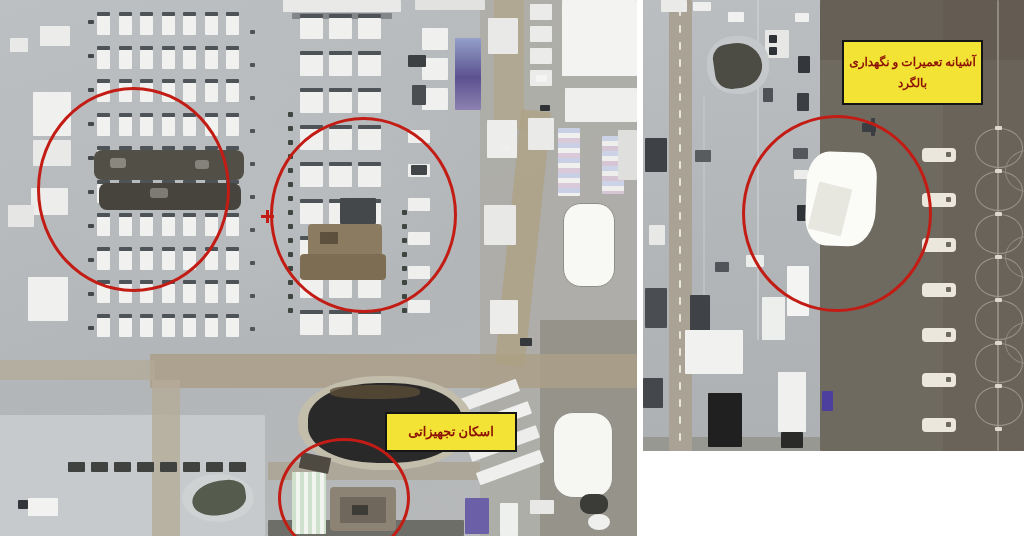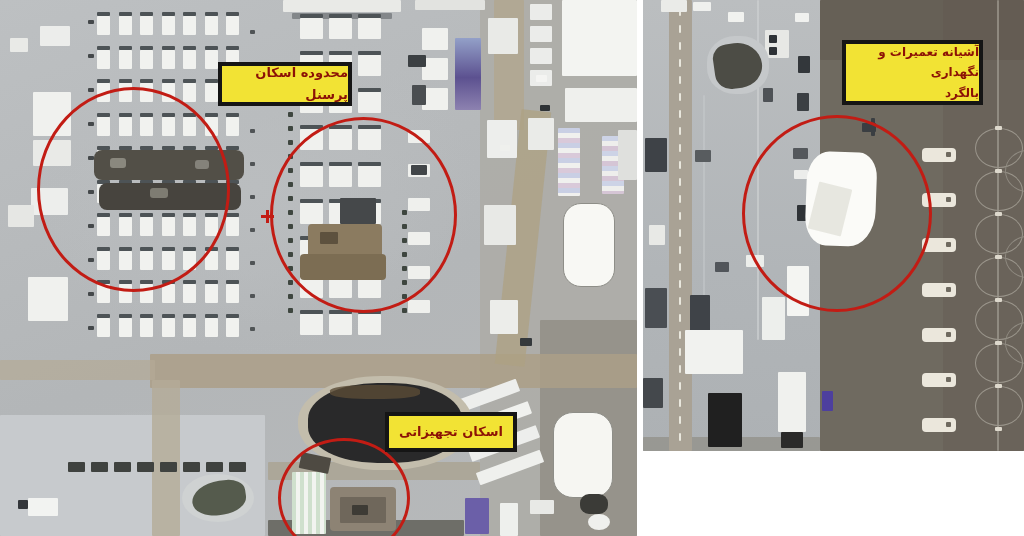--- a/index.html
+++ b/index.html
@@ -15,23 +15,23 @@
       radial-gradient(300px 220px at 40% 35%,#babdbf 0%,rgba(186,189,191,0) 75%),
       linear-gradient(160deg,#bdc0c2 0%,#b3b6b8 55%,#b7b9ba 100%);
   }
   #panel-right{
     left:643px;top:0;width:381px;height:451px;
     background:linear-gradient(180deg,#bbbec0 0%,#b1b5b8 60%,#adb1b4 100%);
   }
   .overlay{position:absolute;left:0;top:0;width:1024px;height:536px;}
   .ann-label{
     position:absolute;display:flex;align-items:center;justify-content:center;
-    font-weight:bold;direction:rtl;white-space:pre-line;
-    border:4px solid #14532d;box-sizing:border-box;line-height:1.7;
-    letter-spacing:0;z-index:30;
+    text-align:center;font-weight:bold;direction:rtl;white-space:pre-line;
+    border:2px solid #14532d;box-sizing:border-box;line-height:1.7;
+    letter-spacing:0;z-index:30;font-family:Liberation Serif, serif;
   }
   .ann-circle{
     position:absolute;border-radius:50%;border:3px solid rgba(194,28,20,.92);
     box-sizing:border-box;background:transparent;z-index:20;
   }
   .ann-plus{position:absolute;width:13px;height:13px;z-index:21;}
   .ann-plus i{position:absolute;background:var(--circ,#c21c14);display:block;}
   .ann-plus i:first-child{left:0;top:5px;width:13px;height:3px;}
   .ann-plus i:last-child{left:5px;top:0;width:3px;height:13px;}
 </style>
@@ -477,18 +477,17 @@
     <div class="ann-circle" style="left: 37px; top: 87px; width: 193px; height: 205px; border-color: rgb(194, 28, 20);"></div>
     <div class="ann-circle" style="left: 270px; top: 117px; width: 187px; height: 196px; border-color: rgb(194, 28, 20);"></div>
     <div class="ann-circle" style="left: 278px; top: 438px; width: 132px; height: 120px; border-color: rgb(194, 28, 20);"></div>
     <div class="ann-circle" style="left: 742px; top: 115px; width: 190px; height: 197px; border-color: rgb(194, 28, 20);"></div>
 
     <div class="ann-plus" style="left: 261px; top: 210px;">
         <i></i>
         <i></i>
       </div>
 
-    <div class="ann-label" style="left: 218px; top: 62px; width: 134px; height: 44px; font-size: 13px; background: rgb(242, 227, 52); border-color: rgb(21, 21, 21); color: rgb(140, 18, 6);">محدوده اسکان پرسنل</div>
     <div class="ann-label" style="left: 385px; top: 412px; width: 132px; height: 40px; font-size: 13px; background: rgb(242, 227, 52); border-color: rgb(21, 21, 21); color: rgb(140, 18, 6);">اسکان تجهیزاتی</div>
     <div class="ann-label" style="left: 842px; top: 40px; width: 141px; height: 65px; font-size: 12px; background: rgb(242, 227, 52); border-color: rgb(21, 21, 21); color: rgb(140, 18, 6);">آشیانه تعمیرات و نگهداری
 بالگرد</div>
   </div>
 </div>
 
 </body></html>

